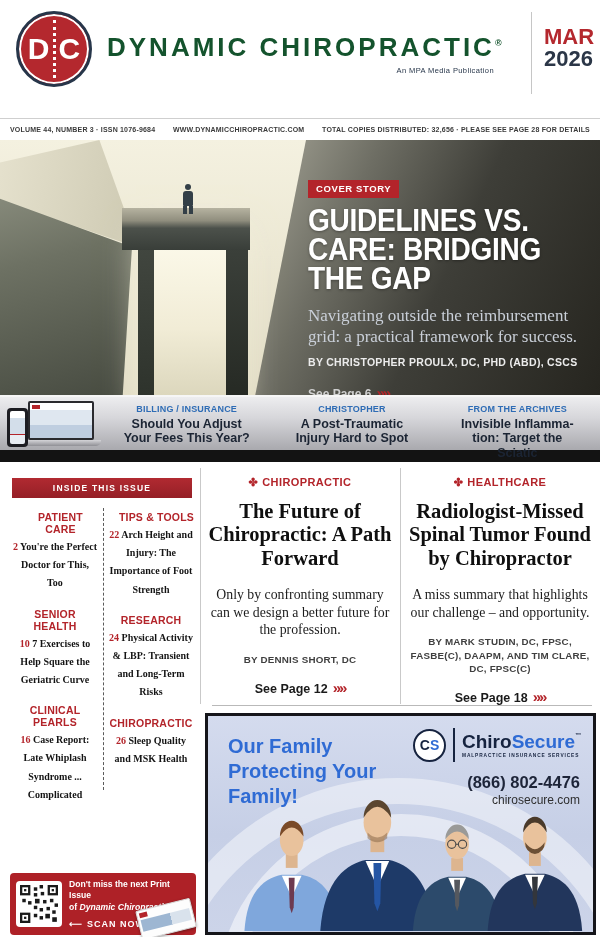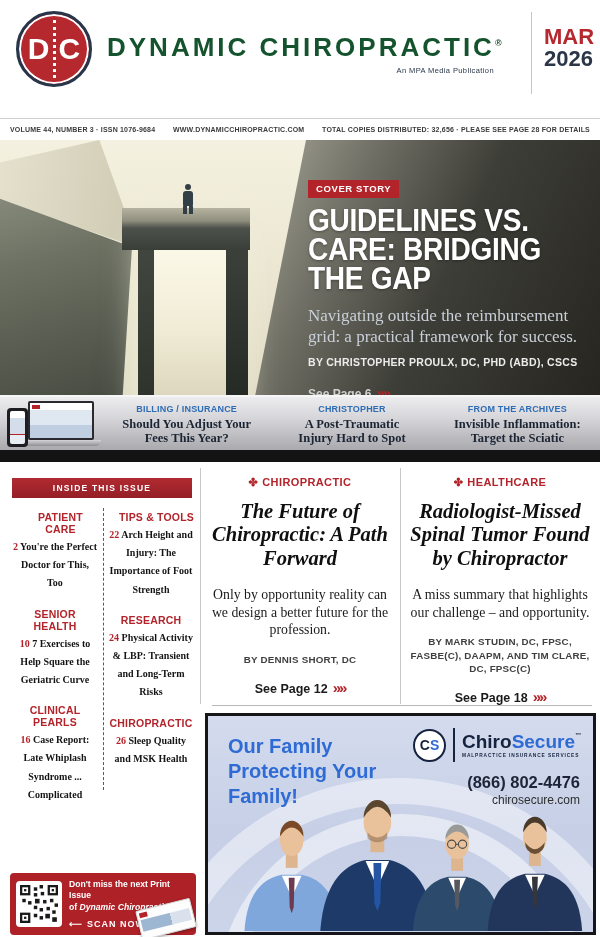--- a/index.html
+++ b/index.html
@@ -79,21 +79,21 @@
   .phone-screen { margin:3px; width:15px; height:33px; border-radius:2px;
           background:linear-gradient(180deg,#fff 0 22%,#d3deea 22% 70%,#b3242a 70% 74%,#e8edf3 74% 100%); }
   .dx { width:110px; flex:none; text-align:center; padding-top:6px; }
   .dx-pill { display:inline-block; background:linear-gradient(180deg,#5988cf,#1d4f9e); color:#fff;
           font-style:italic; font-weight:bold; font-size:10px; padding:3px 9px 4px; border-radius:11px;
           letter-spacing:.2px; box-shadow:0 1px 2px rgba(0,0,0,.35); cursor:pointer; }
   .dx-site { margin-top:3px; font-size:8.5px; font-weight:bold; color:#1c1c1c; }
   .dx-see { margin-top:1px; font-size:6.5px; font-weight:bold; color:#b3242a; letter-spacing:.3px; }
   .digi-item { flex:1; text-align:center; padding-top:7px; cursor:pointer; }
   .digi-cat { font-size:9px; font-weight:bold; color:#2e6cb5; letter-spacing:.2px; }
-  .digi-title { margin:3px auto 16px; width:132px; font-family:Liberation Serif, serif; font-weight:bold;
+  .digi-title { margin:3px auto 16px; width:132px; font-family:Liberation Sans, sans-serif; font-weight:bold;
           font-size:12.5px; line-height:1.15; color:#1b2433; }
   .blackstrip { height:12px; background:#131313; }
 
   
   .content { position:relative; height:592px; background:#fff; }
   .vline { position:absolute; top:6px; width:1px; height:236px; background:#c9c9c9; }
   .vline.v1 { left:200px; } .vline.v2 { left:400px; }
 
   .toc-banner { position:absolute; left:12px; top:16px; width:180px; height:20px;
           background:linear-gradient(180deg,#b12a31,#951f26); color:#fff; text-align:center;
@@ -122,21 +122,21 @@
           border:1px solid #d8d8d8; border-radius:2px; transform:rotate(-14deg);
           box-shadow:0 1px 3px rgba(0,0,0,.4); overflow:hidden; }
   .mini-mag::before { content:""; position:absolute; left:2px; top:2px; width:8px; height:5px; background:#b3242a; }
   .mini-mag::after { content:""; position:absolute; left:2px; top:9px; width:50px; height:12px;
           background:linear-gradient(90deg,#9db6d2 0 60%, #d9e2ec 60% 100%); }
 
   .feature { position:absolute; top:14px; width:194px; text-align:center; }
   .feature.f1 { left:203px; } .feature.f2 { left:403px;text-align:center; }
   .feat-cat { font-size:11px; font-weight:bold; color:#b3242a; letter-spacing:.4px; }
   .feat-icon { font-size:11px; margin-right:4px; }
-  .feat-title { margin:11px auto 16px; width:186px; font-family:"Liberation Serif",serif; font-style:italic;
+  .feat-title { margin:11px auto 16px; width:186px; font-family:"Liberation Serif",serif; 
           font-weight:bold; font-size:20.5px; line-height:1.14; color:#0f0f0f; }
   .feat-sum { margin:11px auto 0; width:188px; font-family:"Liberation Serif",serif; font-size:13.8px;
           line-height:1.28; color:#1c1c1c; }
   .feat-by { margin-top:14px; font-size:9.8px; font-weight:bold; color:#3f3f3f; letter-spacing:.2px; line-height:1.35; }
   .feat-see { margin-top:13px; font-size:12.5px; font-weight:bold; color:#1a1a1a; cursor:pointer; }
   .hrline { position:absolute; left:212px; top:243px; width:380px; height:1px; background:#b9b9b9; }
 
   
   .ad { position:absolute; left:205px; top:251px; width:391px; height:222px; border:3px solid #15151a;
         background:linear-gradient(180deg,#d4dbee 0%,#c6cfe6 55%,#ccd4e9 100%); overflow:hidden; }
@@ -297,21 +297,21 @@
         <div class="promo-l1">Don't miss the next Print Issue</div>
         <div class="promo-l2"><span>of </span><em>Dynamic Chiropractic</em></div>
         <div class="promo-scan"><span class="promo-arrow">⟵</span><span>SCAN NOW</span></div>
       </div>
       <div class="mini-mag"></div>
     </div>
 
     <article class="feature f1">
       <div class="feat-cat"><span class="feat-icon">✤</span><span>CHIROPRACTIC</span></div>
       <h2 class="feat-title">The Future of Chiropractic: A Path Forward</h2>
-      <p class="feat-sum">Only by opportunity reality can we design a better future for the profession.</p>
+      <p class="feat-sum">Only by confronting summary can we design a better future for the profession.</p>
       <div class="feat-by">BY DENNIS SHORT, DC</div>
       <div class="feat-see"><span>See Page 12</span><span class="chev"><span>»</span><span>»</span></span></div>
     </article>
 
     <article class="feature f2">
       <div class="feat-cat"><span class="feat-icon">✤</span><span>HEALTHCARE</span></div>
       <h2 class="feat-title">Radiologist-Missed Spinal Tumor Found by Chiropractor</h2>
       <p class="feat-sum">A miss summary that highlights our challenge – and opportunity.</p>
       <div class="feat-by">BY MARK STUDIN, DC, FPSC, FASBE(C), DAAPM, AND TIM CLARE, DC, FPSC(C)</div>
       <div class="feat-see"><span>See Page 18</span><span class="chev"><span>»</span><span>»</span></span></div>

